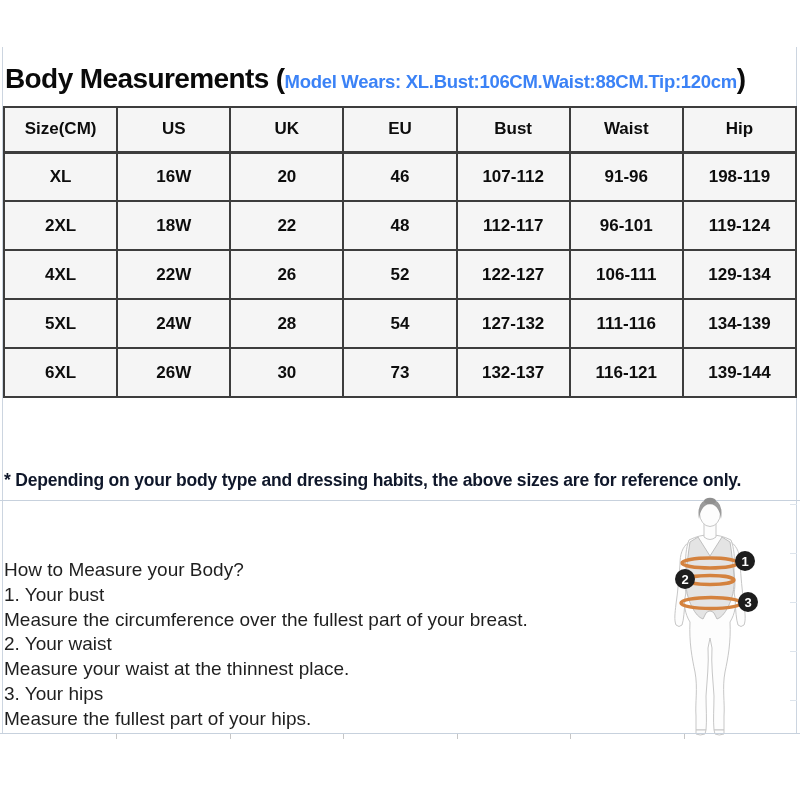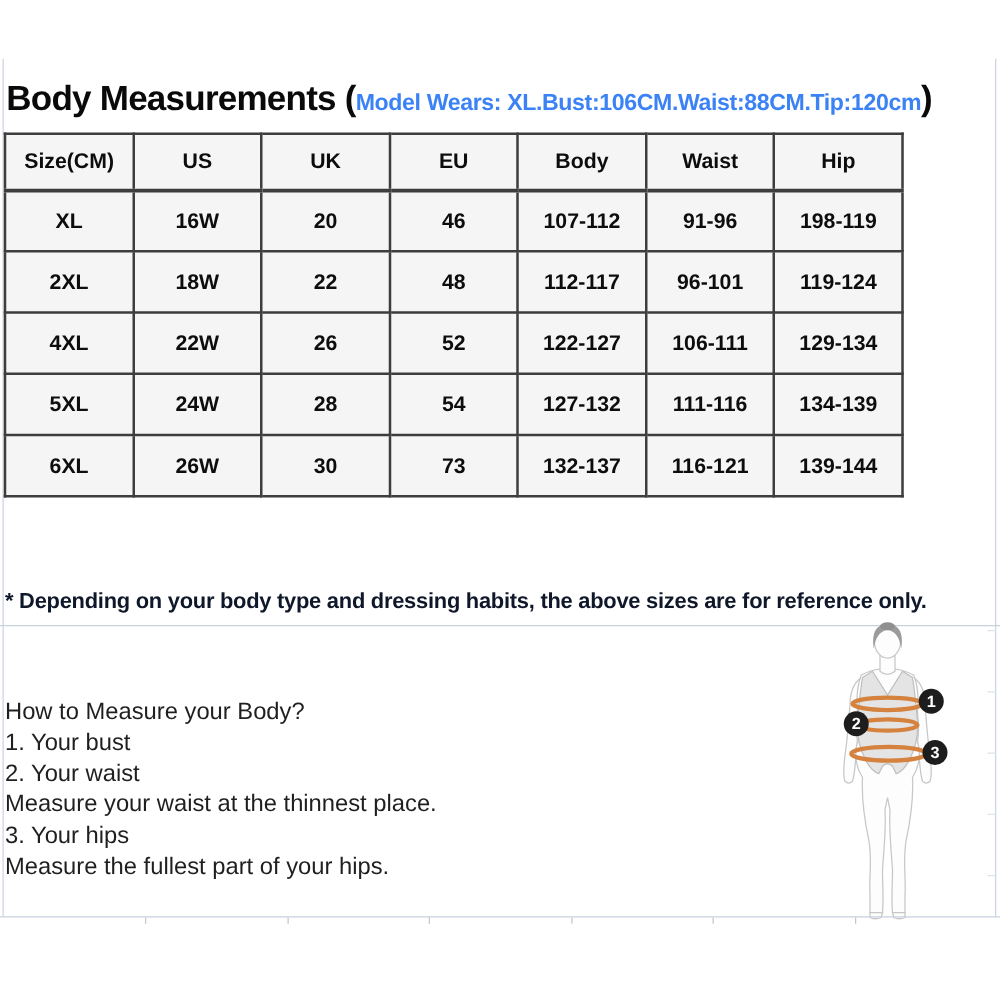--- a/index.html
+++ b/index.html
@@ -20,21 +20,21 @@
   .tick-b { position:absolute; top:734px; width:1px; height:5px; background:#c6c6c6; }
   .tick-r { position:absolute; left:790px; width:7px; height:1px; background:#dde4ec; }
 
   
   .title { position:absolute; left:5px; top:63px; display:flex; align-items:baseline; white-space:nowrap; }
   .title .big   { font-weight:bold; font-size:28px; letter-spacing:-0.6px; color:#0a0a0a; }
   .title .small { font-weight:bold; font-size:18.5px; letter-spacing:-0.3px; color:#3b82f6; }
 
   
   table.size-chart {
-    position:absolute; left:3px; top:106px; width:720px;
+    position:absolute; left:3px; top:106px; width:794px;
     border-collapse:collapse; table-layout:fixed; background:#f5f5f5;
   }
   .size-chart th, .size-chart td {
     border:2px solid #3d3d3d; text-align:center; vertical-align:middle;
     font-weight:bold; font-size:17px; padding:0; color:#0d0d0d;
   }
   .size-chart thead tr { height:45px; }
   .size-chart thead th { border-bottom-width:3px; }
   .size-chart tbody tr { height:49px; }
 
@@ -67,21 +67,21 @@
       <span class="big">)</span>
   </div>
 
   <table class="size-chart">
     <thead>
       <tr>
           <th>Size(CM)</th>
           <th>US</th>
           <th>UK</th>
           <th>EU</th>
-          <th>Body</th>
+          <th>Bust</th>
           <th>Waist</th>
           <th>Hip</th>
         </tr>
     </thead>
     <tbody>
         <tr>
           <td>XL</td>
           <td>16W</td>
           <td>20</td>
           <td>46</td>
@@ -128,20 +128,21 @@
       </tbody>
   </table>
 
   <div class="note">* Depending on your body type and dressing habits, the above sizes are for reference only.</div>
 
   <div class="hr hr1"></div>
 
   <div class="guide">
     <div>How to Measure your Body?</div>
     <div>1. Your bust</div>
+    <div>Measure the circumference over the fullest part of your breast.</div>
     <div>2. Your waist</div>
     <div>Measure your waist at the thinnest place.</div>
     <div>3. Your hips</div>
     <div>Measure the fullest part of your hips.</div>
   </div>
 
   <div class="figure">
     <svg viewBox="0 0 124 240">
       <g fill="#fdfdfd" stroke="#c7c7c7" stroke-width="1">
 

